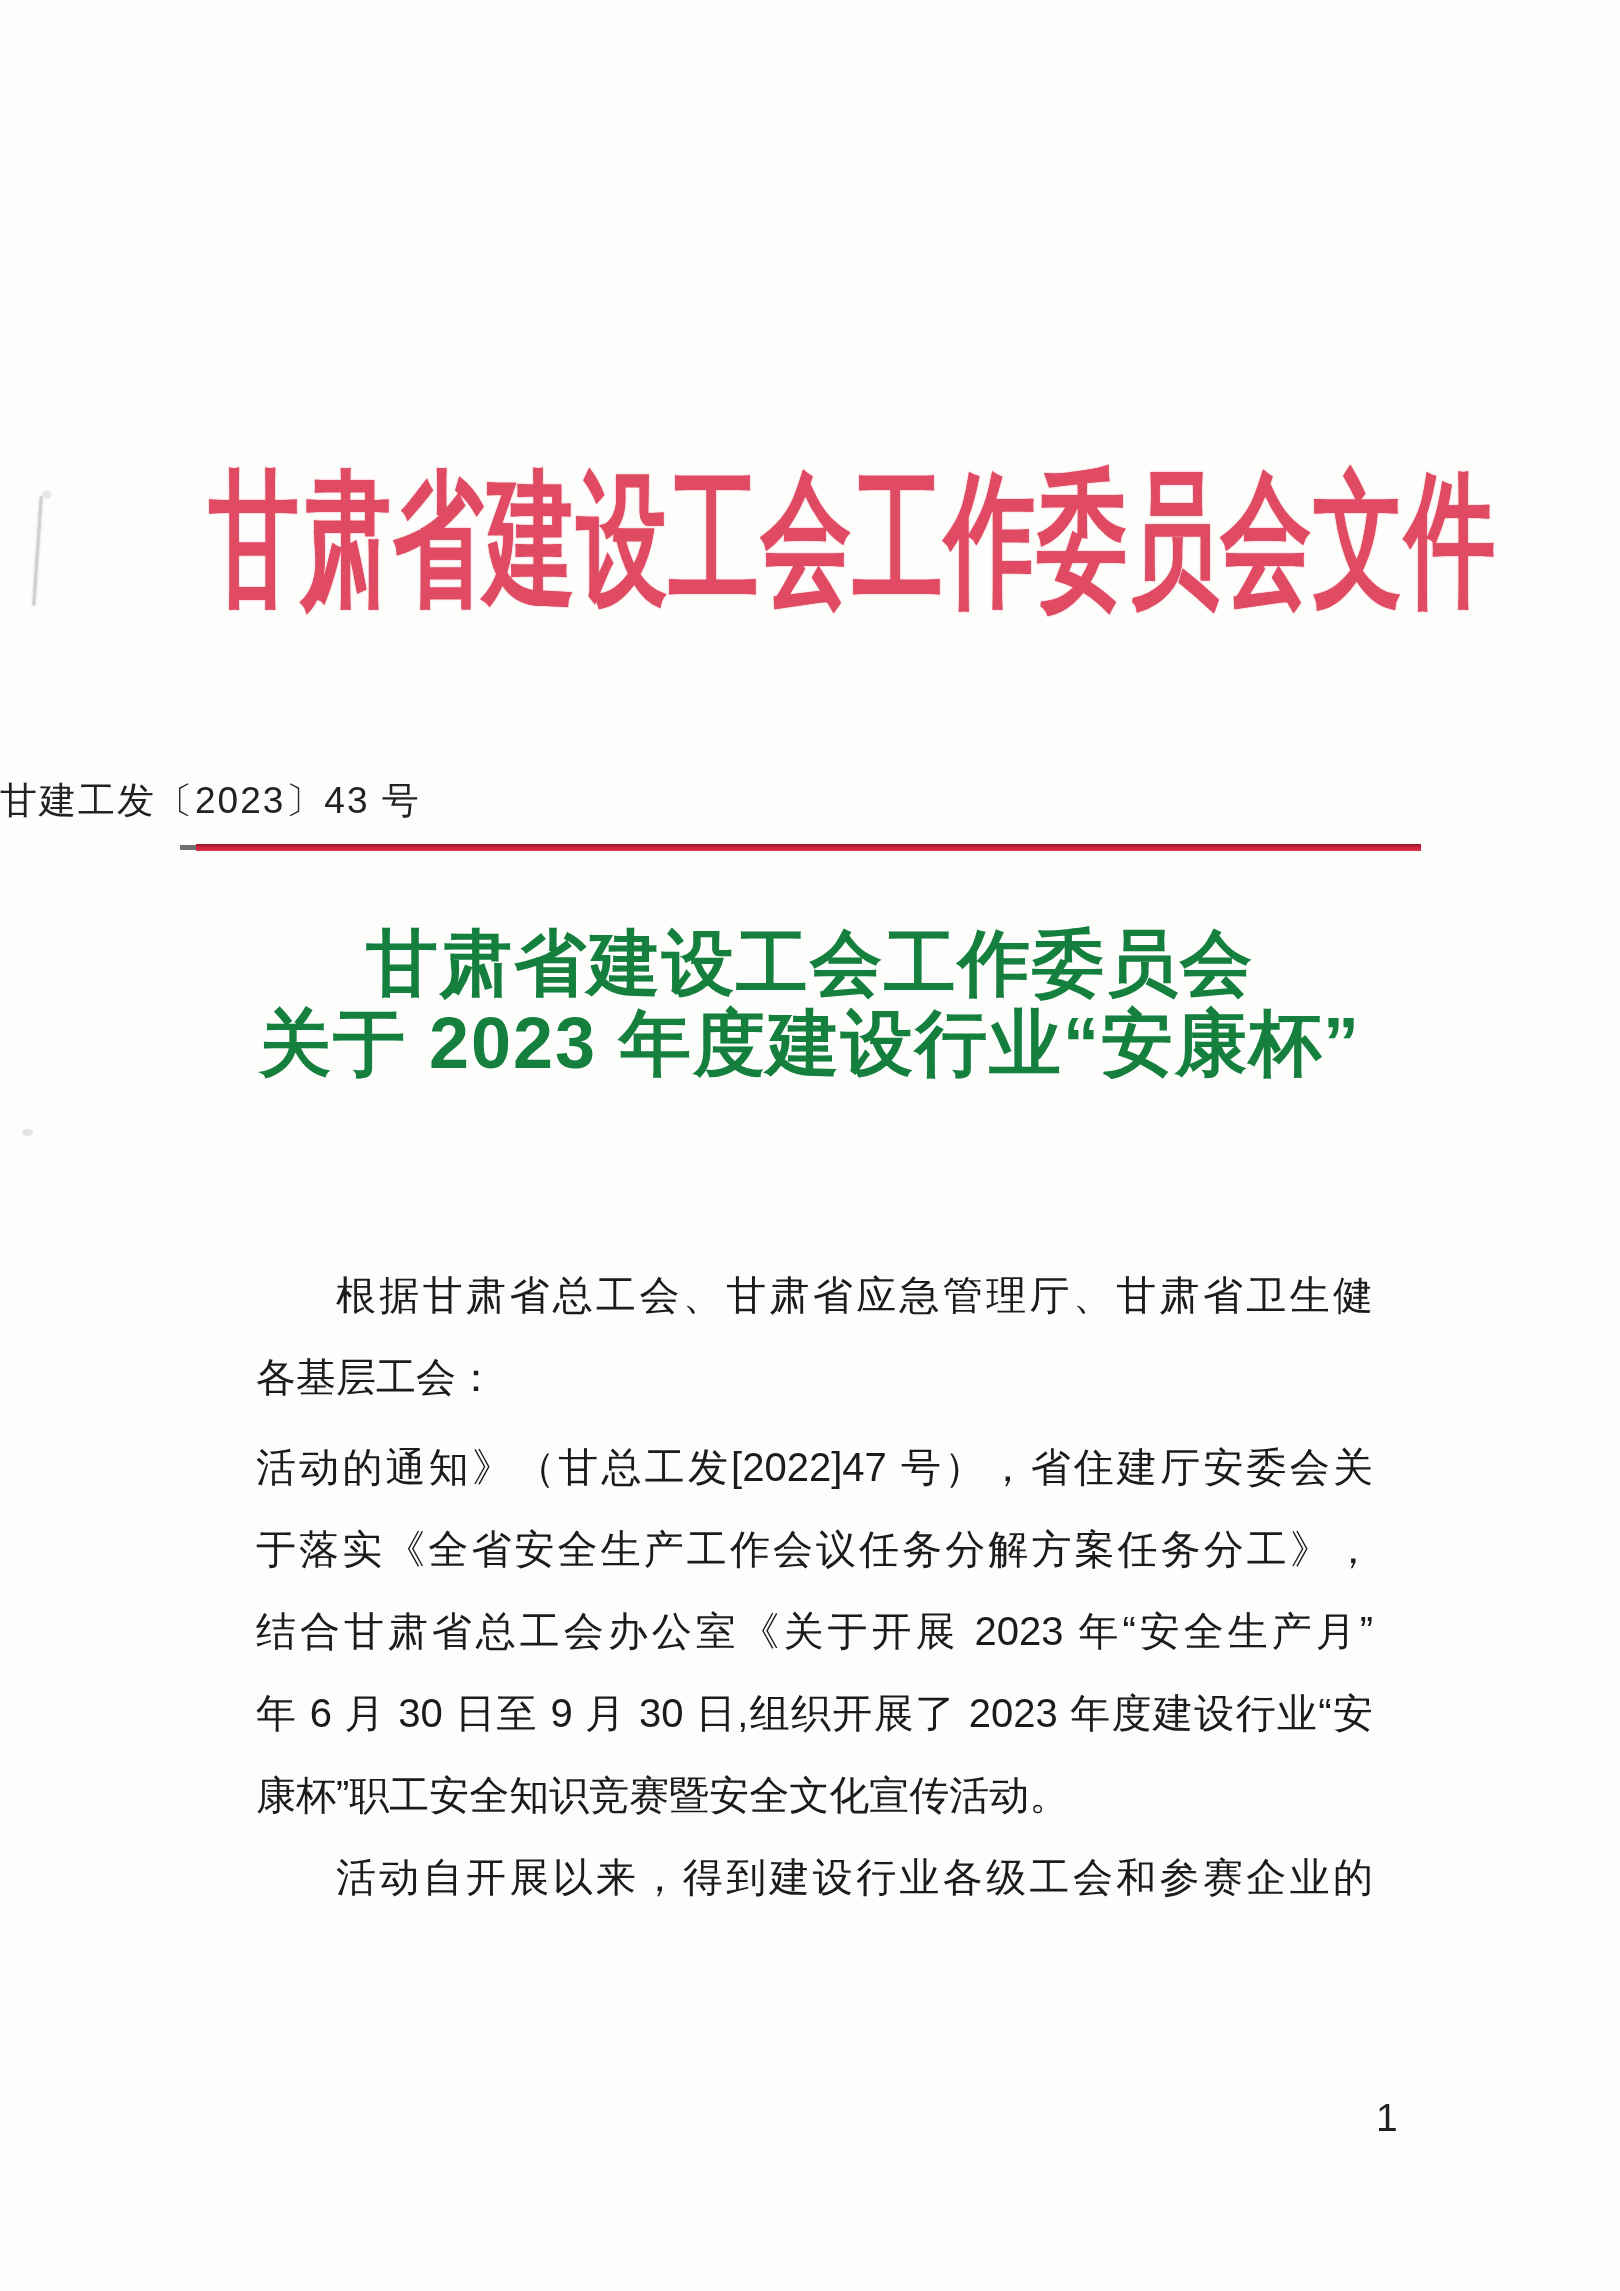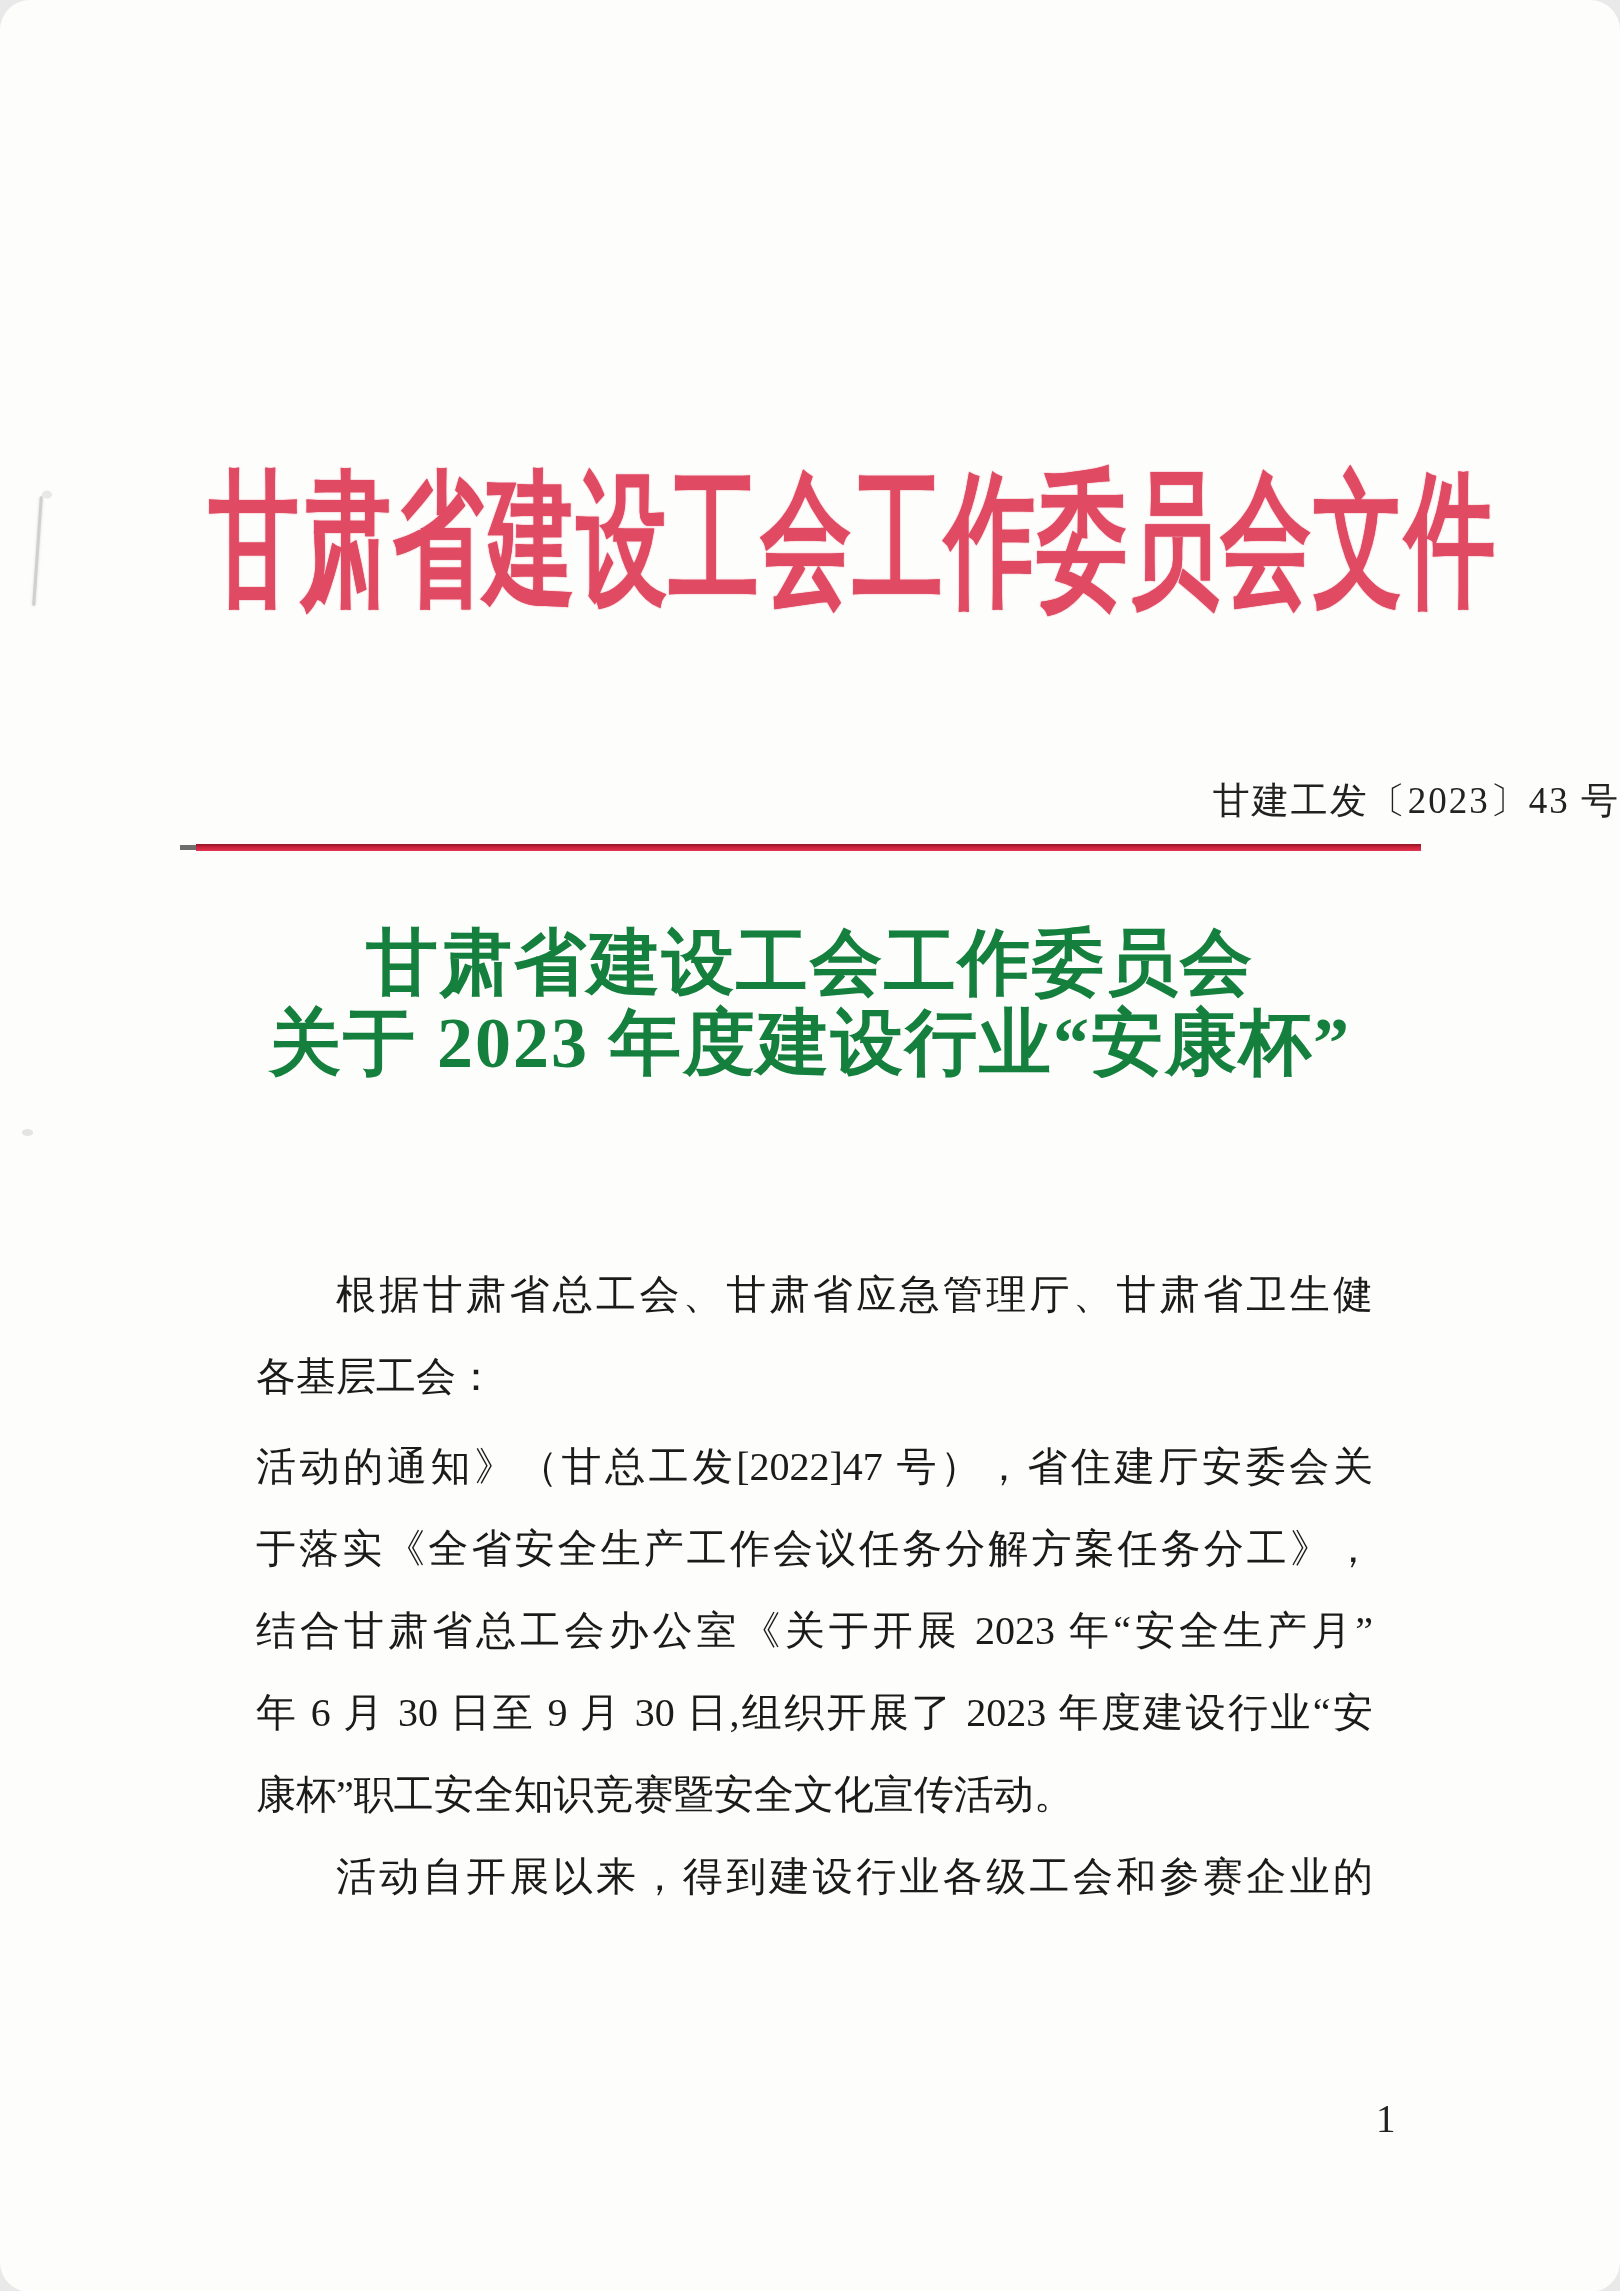--- a/index.html
+++ b/index.html
@@ -7,23 +7,22 @@
     padding: 0;
     background: #e9e9e9;
   }
   .page {
     position: relative;
     width: 1620px;
     height: 2292px;
     margin: 0 auto;
     background: #fdfdfc;
     overflow: hidden;
-    font-family: Liberation Serif, serif;
+    font-family: Liberation Sans, sans-serif;
     color: #1c1c1c;
-    border-radius: 30px;
   }
 
   
   .red-head {
     position: absolute;
     top: 443px;
     left: 0;
     width: 100%;
     box-sizing: border-box;
     padding-left: 86px;
@@ -40,21 +39,21 @@
     color: #e04a62;
     text-shadow: 0 0 1px #d93b55;
   }
 
   
   .doc-no {
     position: absolute;
     top: 776px;
     left: 0;
     width: 100%;
-    text-align: right;
+    text-align: left;
     font-size: 37px;
     letter-spacing: 2px;
     color: #222;
   }
 
   
   .red-rule {
     position: absolute;
     top: 844px;
     left: 196px;

